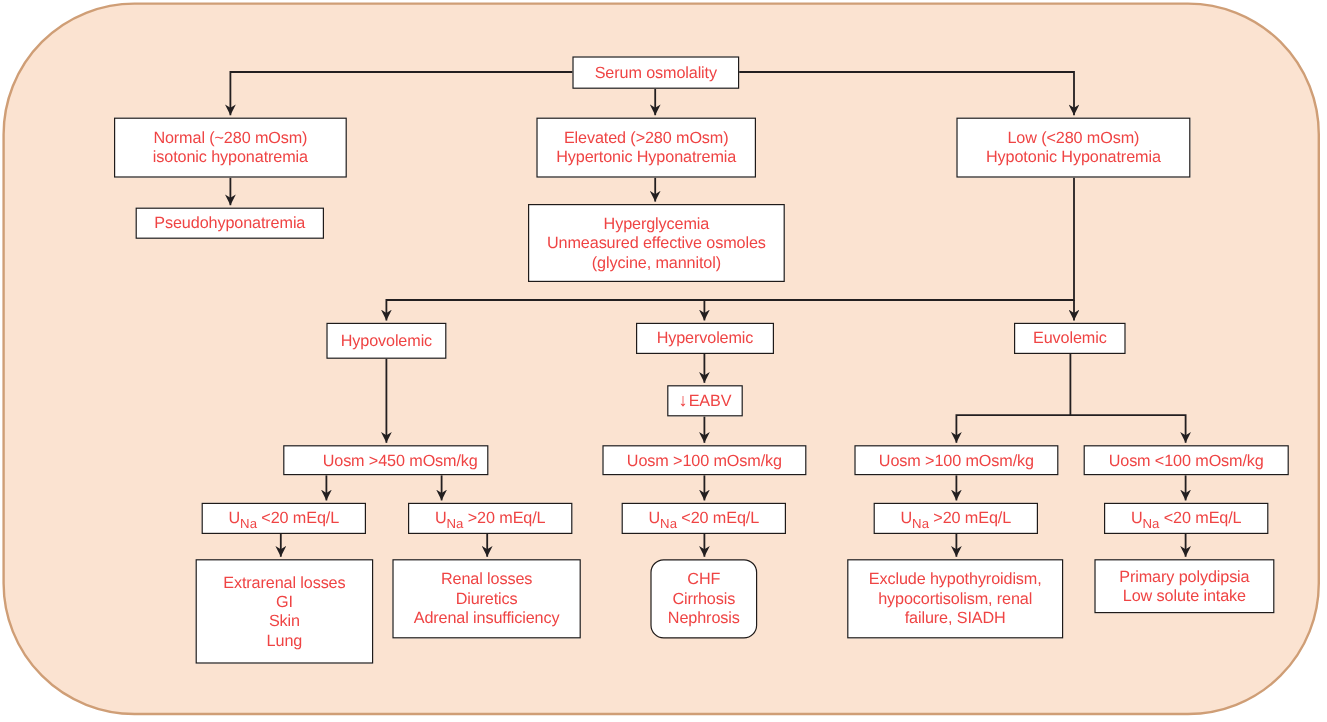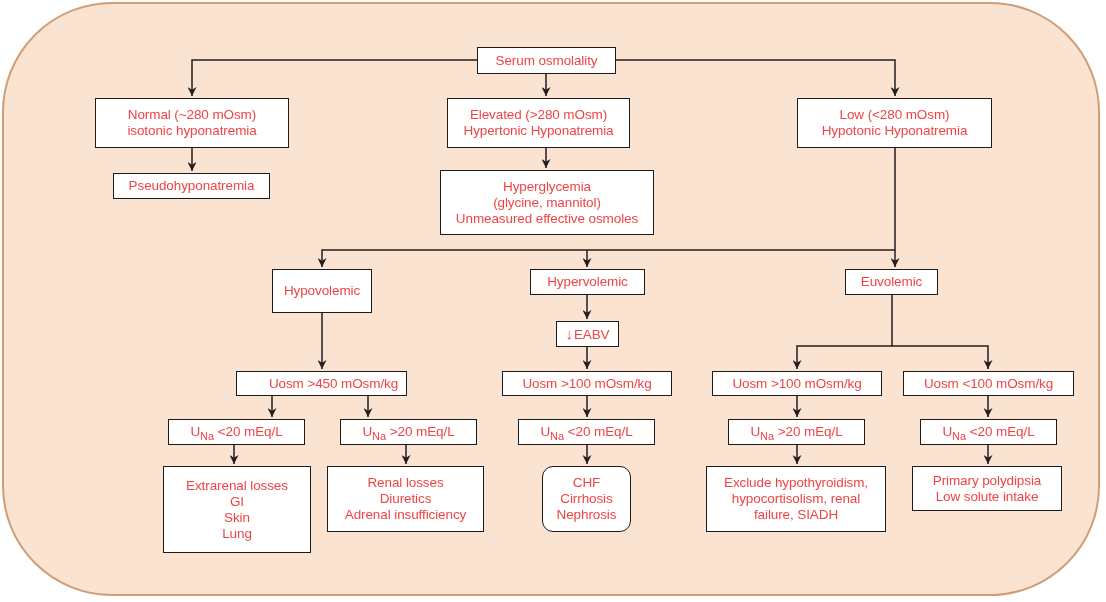--- a/index.html
+++ b/index.html
@@ -80,25 +80,25 @@
     <div class="ln">Low (&lt;280 mOsm)</div>
     <div class="ln">Hypotonic Hyponatremia</div>
   </div>
 
   <div class="box" style="left:113px;top:173px;width:157px;height:26px;">
     <div class="ln">Pseudohyponatremia</div>
   </div>
 
   <div class="box" style="left:440px;top:170px;width:214px;height:65px;">
     <div class="ln">Hyperglycemia</div>
+    <div class="ln">Unmeasured effective osmoles</div>
     <div class="ln">(glycine, mannitol)</div>
-    <div class="ln">Unmeasured effective osmoles</div>
   </div>
 
-  <div class="box" style="left:272px;top:269px;width:100px;height:44px;">
+  <div class="box" style="left:272px;top:269px;width:100px;height:30px;">
     <div class="ln">Hypovolemic</div>
   </div>
 
   <div class="box" style="left:530px;top:269px;width:115px;height:26px;">
     <div class="ln">Hypervolemic</div>
   </div>
 
   <div class="box" style="left:845px;top:269px;width:93px;height:26px;">
     <div class="ln">Euvolemic</div>
   </div>

